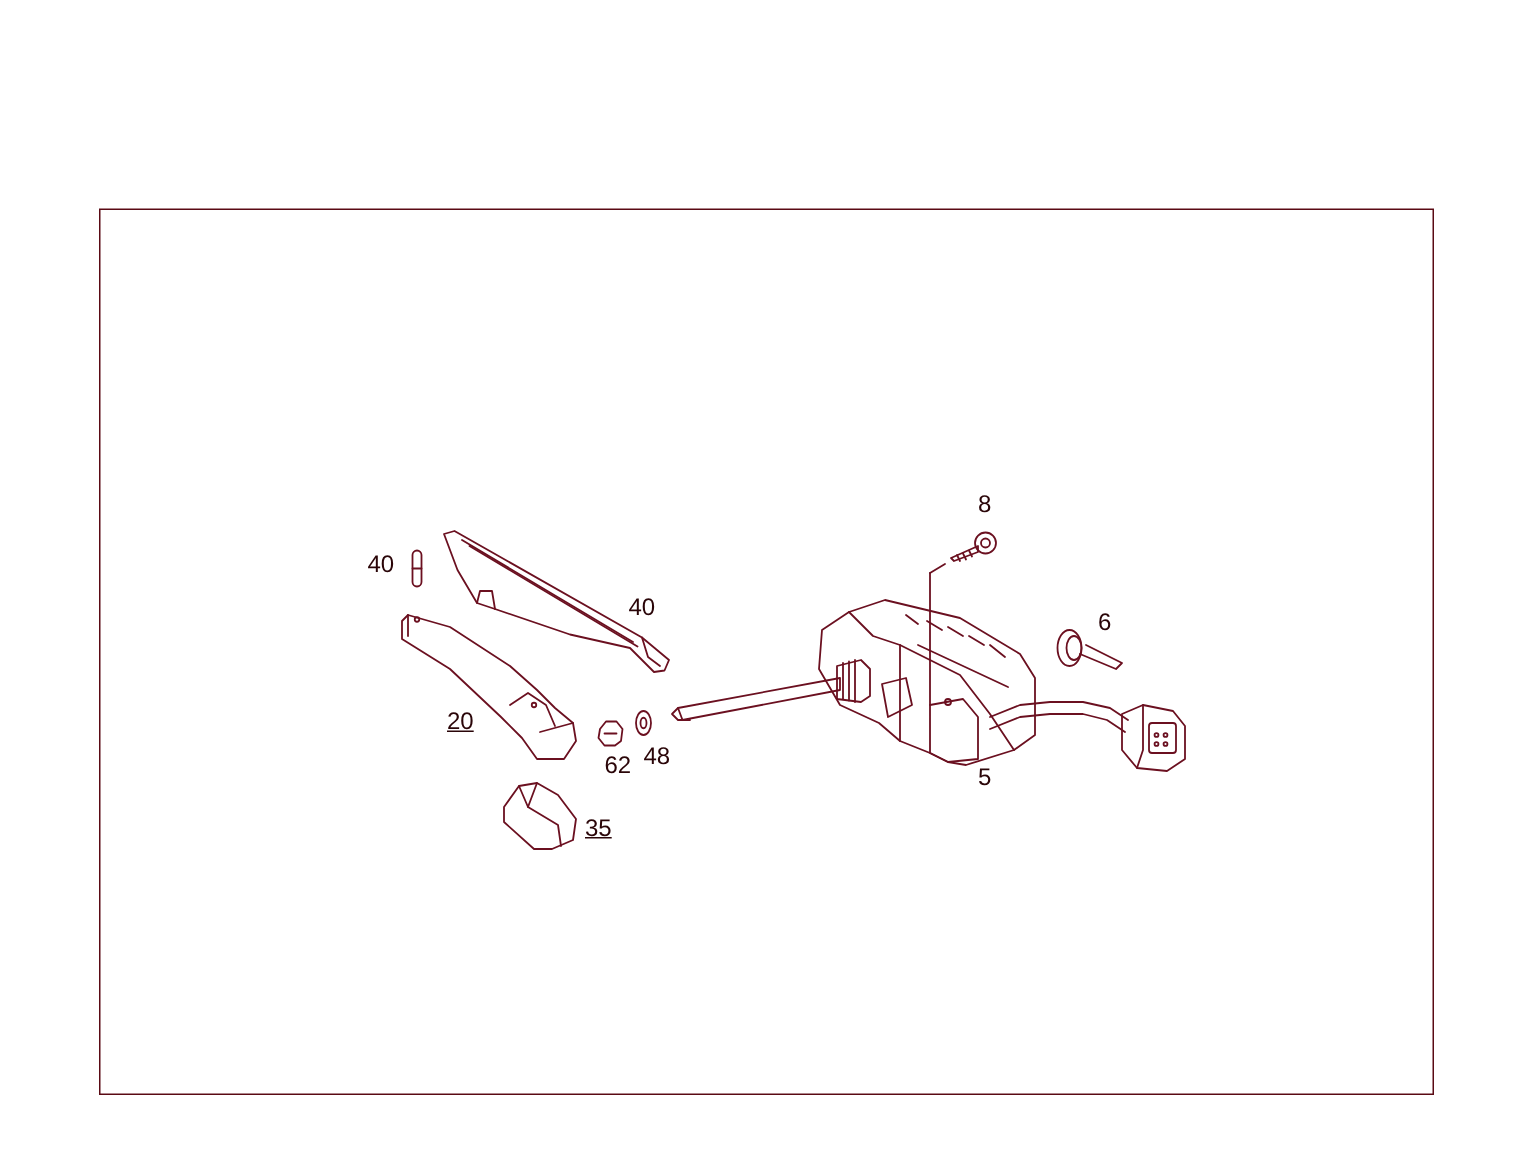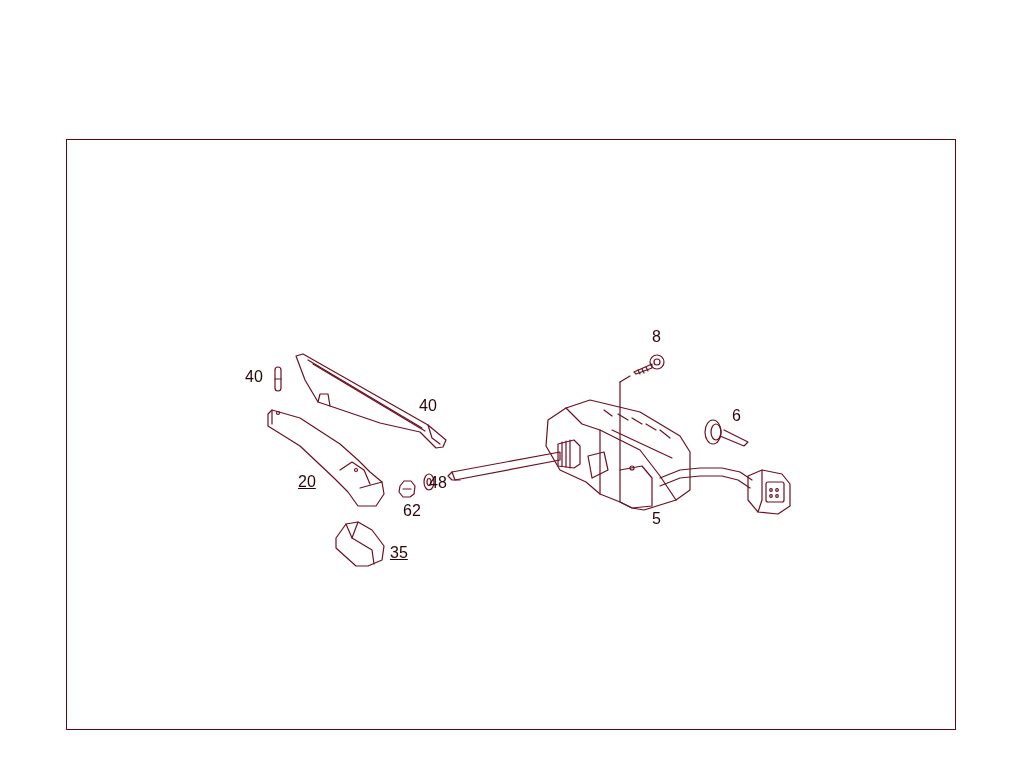--- a/index.html
+++ b/index.html
@@ -105,14 +105,14 @@
   </g>
 </svg>
 
 <div class="lbl" style="left:652px; top:329px;">8</div>
 <div class="lbl" style="left:732px; top:408px;">6</div>
 <div class="lbl" style="left:652px; top:511px;">5</div>
 <div class="lbl" style="left:245px; top:369px;">40</div>
 <div class="lbl" style="left:419px; top:398px;">40</div>
 <div class="lbl" style="left:298px; top:474px;text-decoration:underline;">20</div>
 <div class="lbl" style="left:403px; top:503px;">62</div>
-<div class="lbl" style="left:429px; top:475px;">48</div>
+<div class="lbl" style="left:429px; top:497px;">48</div>
 <div class="lbl" style="left:390px; top:545px;text-decoration:underline;">35</div>
 
 </body></html>

